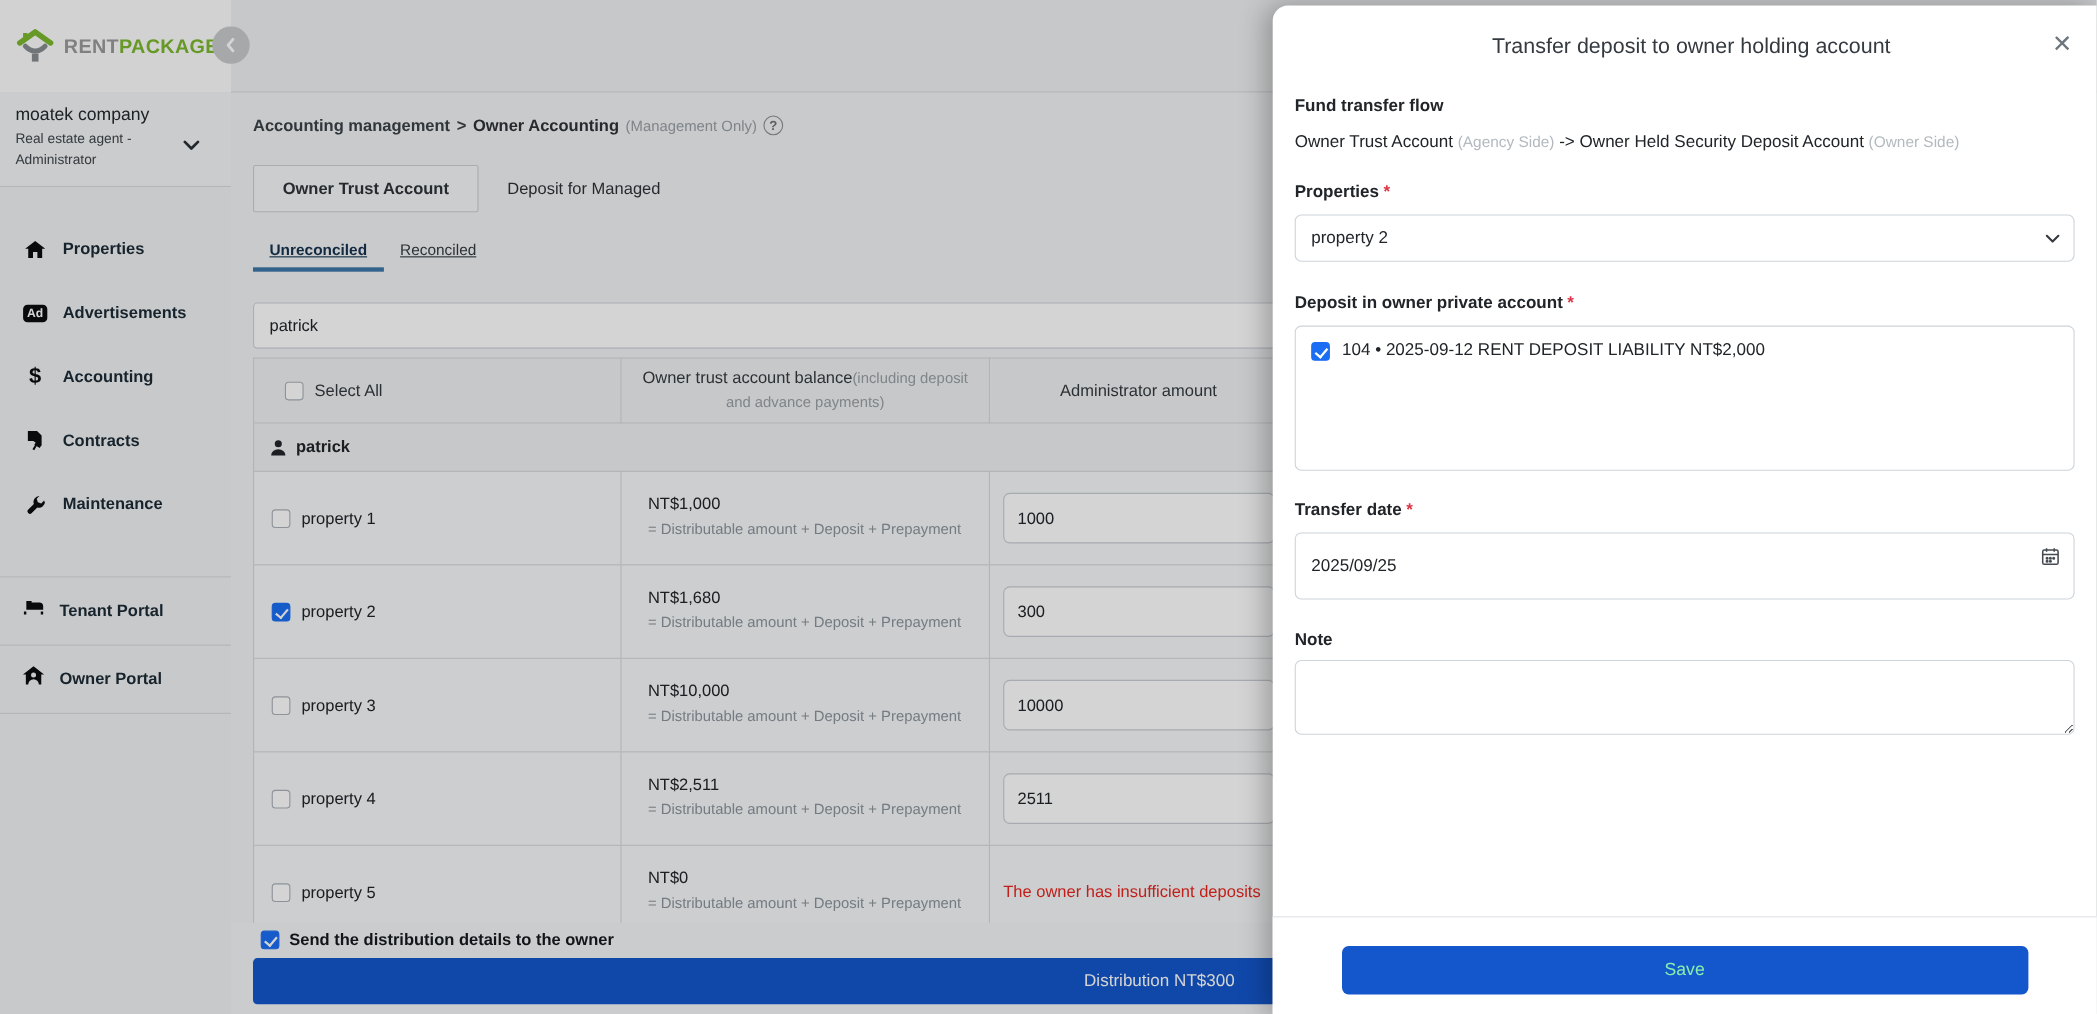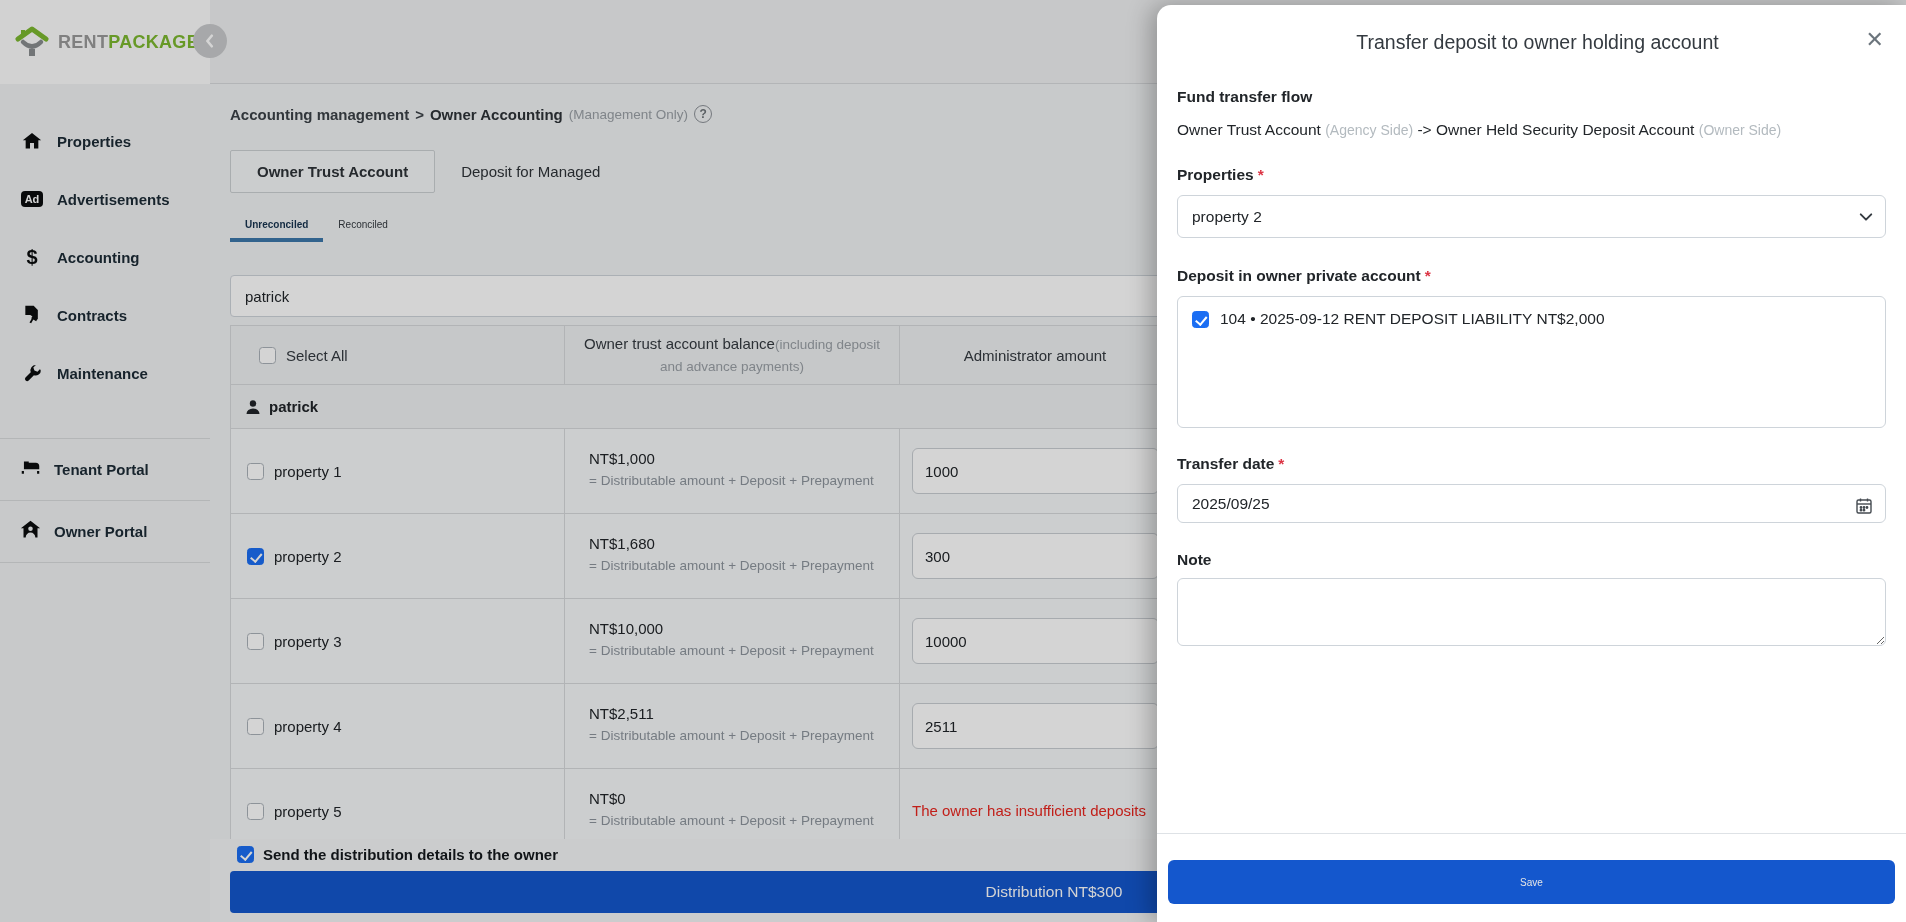--- a/index.html
+++ b/index.html
@@ -42,21 +42,21 @@
   .breadcrumb .bc-sep { color:#3c4248; font-weight:600; }
   .breadcrumb .bc-page { font-weight:bold; color:#2e3338; cursor:pointer; }
   .breadcrumb .bc-note { color:#9aa0a6; font-size:13.5px; }
   .help-icon { width:18px; height:18px; border:1.5px solid #8d9298; border-radius:50%; color:#6d7artificial378; font-size:12px; display:flex; align-items:center; justify-content:center; color:#6d7378; font-weight:bold; cursor:pointer; }
 
   .tabs { position:absolute; left:20px; top:65px; display:flex; align-items:stretch; height:43px; }
   .tab { display:flex; align-items:center; padding:0 26px; font-size:15px; color:#2e3338; cursor:pointer; }
   .tab.active { font-weight:bold; background:#f5f7f8; border:1px solid #ccd0d3; border-radius:2px; }
 
   .subtabs { position:absolute; left:20px; top:126px; display:flex; }
-  .subtab { padding:8px 15px 12px 15px; font-size:10px; color:#343a40; cursor:pointer; position:relative; }
+  .subtab { padding:8px 15px 12px 15px; font-size:14px; color:#343a40; cursor:pointer; position:relative;text-decoration:underline; }
   .subtab.active { font-weight:bold; color:#16334f; }
   .subtab.active::after { content:""; position:absolute; left:0; right:0; bottom:0; height:4px; background:#3d78aa; }
 
   .search-input { position:absolute; left:20px; top:190px; width:1648px; height:42px; border:1px solid #ced4da; border-radius:4px; background:#fff; font-size:15px; color:#212529; padding:0 14px; font-family:inherit; }
 
   
   .grid { position:absolute; left:20px; top:240px; width:1648px; border-collapse:collapse; table-layout:fixed; }
   .grid col.c1 { width:334px; } .grid col.c2 { width:335px; } .grid col.c3 { width:271px; }
   .grid td, .grid th { border:1px solid #d7d9db; vertical-align:middle; }
   .grid th { height:59px; background:#eff1f2; font-weight:400; font-size:15px; color:#343a40; }
@@ -100,26 +100,26 @@
   .flow-line { margin-top:15px; font-size:15.5px; color:#212529; }
   .flow-note { color:#b3babf; font-size:14px; }
   .props-label { margin-top:27px; }
   .select-box { margin-top:11px; height:43px; border:1px solid #ced4da; border-radius:6px; display:flex; align-items:center; padding:0 14px; font-size:15.5px; color:#212529; cursor:pointer; background:#fff; position:relative; }
   .select-box .chev { position:absolute; right:12px; top:14px; }
   .select-box .chev svg { width:14px; height:14px; stroke:#343a40; stroke-width:2.2; fill:none; }
   .dep-label { margin-top:29px; }
   .deposit-box { margin-top:11px; height:132px; border:1px solid #ced4da; border-radius:6px; padding:13px 14px; background:#fff; }
   .deposit-option { display:flex; align-items:center; gap:11px; font-size:15.5px; color:#212529; }
   .date-label { margin-top:27px; }
-  .date-input { margin-top:11px; height:39px; border:1px solid #ced4da; border-radius:6px; display:flex; align-items:center; padding:17px 14px; font-size:15.5px; color:#212529; position:relative; background:#fff; cursor:pointer; }
+  .date-input { margin-top:11px; height:61px; border:1px solid #ced4da; border-radius:6px; display:flex; align-items:center; padding:17px 14px; font-size:15.5px; color:#212529; position:relative; background:#fff; cursor:pointer; }
   .date-input .cal { position:absolute; right:12px; top:12px; }
   .note-label { margin-top:28px; }
   .note-area { margin-top:9px; width:100%; height:68px; border:1px solid #ced4da; border-radius:6px; resize:both; font-family:inherit; font-size:15px; padding:8px 12px; color:#212529; }
   .modal-footer { position:absolute; left:0; right:0; bottom:0; height:89px; border-top:1px solid #dee2e6; background:#fff; }
-  .save-btn { display:block; margin:26px auto 0 auto; width:727px; height:44px; background:#1457cd; color:#e5e5e5; font-size:10px; border:none; border-radius:6px; cursor:pointer; font-family:inherit; }
+  .save-btn { display:block; margin:26px auto 0 auto; width:624px; height:44px; background:#1457cd; color:#86efac; font-size:16px; border:none; border-radius:6px; cursor:pointer; font-family:inherit; }
 </style>
 </head>
 <body>
 
 <div class="app">
 
   <div class="topbar"></div>
 
   <div class="sidebar">
     <div class="logo-block">
@@ -132,20 +132,32 @@
       <div class="brand-text">
         <span class="rent">RENT</span><span class="pack">PACKAGE</span>
       </div>
       <div class="collapse-btn">
         <svg viewBox="0 0 16 16">
             <polyline points="10,2 5,8 10,14" stroke-linecap="round" stroke-linejoin="round"></polyline>
           </svg>
       </div>
     </div>
 
+    <div class="company-block">
+      <div class="company-name">moatek company</div>
+      <div class="company-role">
+        <span>Real estate agent -</span><br>
+        <span>Administrator</span>
+      </div>
+      <div class="company-chevron">
+        <svg viewBox="0 0 16 16">
+            <polyline points="2,5 8,11 14,5" stroke-linecap="round" stroke-linejoin="round"></polyline>
+          </svg>
+      </div>
+    </div>
 
     <div class="menu">
       <div class="menu-item">
         <span class="mi-icon">
           <svg viewBox="0 0 24 24">
               <path d="M12 2.5 L23 11 h-3.4 v10 h-5.2 v-6.5 h-4.8 V21 H4.4 V11 H1 Z"></path>
             </svg>
         </span>
         <span class="mi-label">Properties</span>
       </div>

